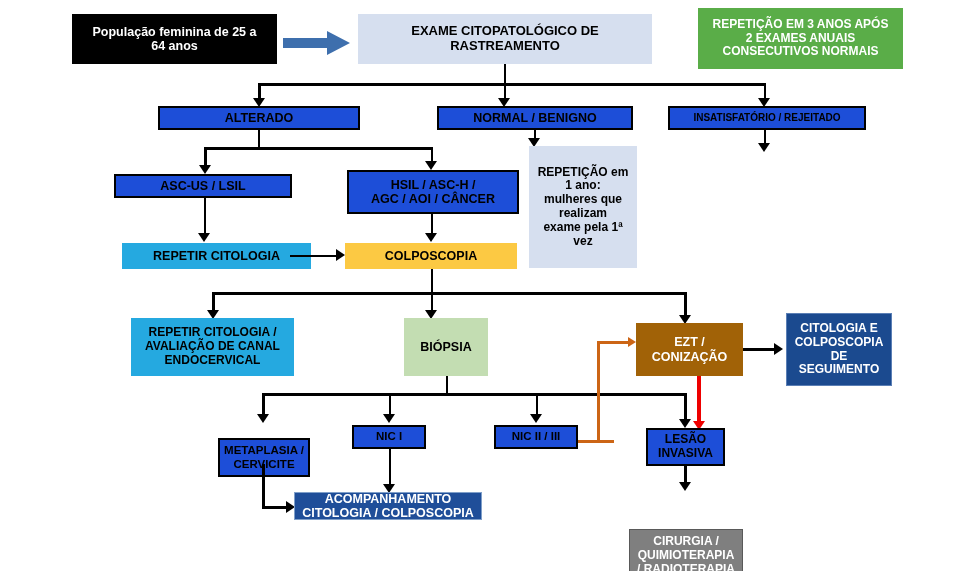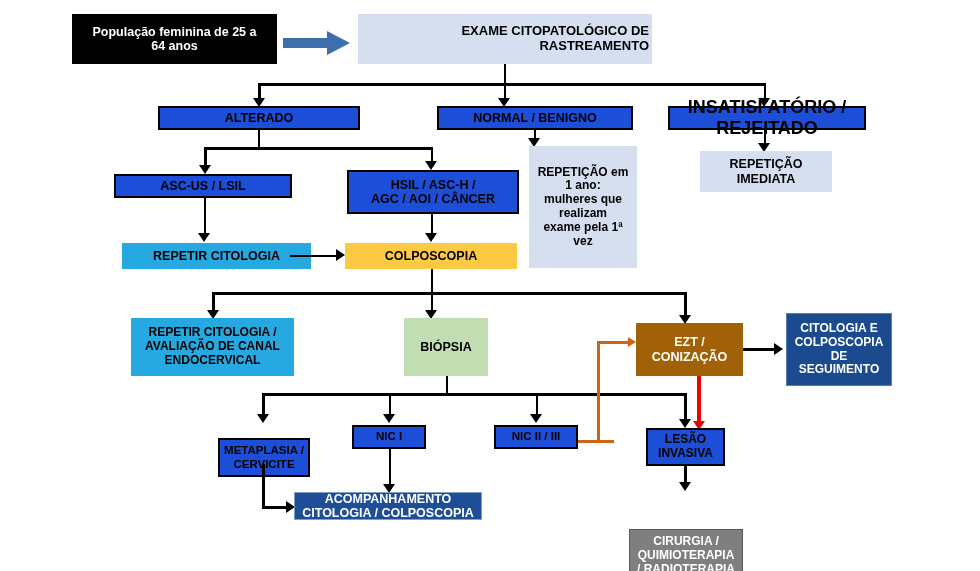--- a/index.html
+++ b/index.html
@@ -44,44 +44,49 @@
 
   <div class="node black" style="left:72px;top:14px;width:205px;height:50px;font-size:12.5px;">
     <span>População  feminina de 25 a
 64 anos</span>
   </div>
 
   <svg id="blockarrow" viewBox="0 0 68 26">
     <polygon points="0,8 44,8 44,1 67,13 44,25 44,18 0,18" fill="#3e6fad"></polygon>
   </svg>
 
-  <div class="node lightblue" style="left:358px;top:14px;width:294px;height:50px;font-size:13px;text-align:right;">
+  <div class="node lightblue" style="left:358px;top:14px;width:294px;height:50px;font-size:13px;">
     <span>EXAME CITOPATOLÓGICO  DE
 RASTREAMENTO</span>
   </div>
 
+  <div class="node green" style="left:698px;top:8px;width:205px;height:61px;font-size:12px;">
+    <span>REPETIÇÃO  EM 3 ANOS APÓS
+2 EXAMES  ANUAIS
+CONSECUTIVOS  NORMAIS</span>
+  </div>
 
   <div class="ln v" style="left:503.5px;top:64px;height:19px;"></div>
   <div class="ln h" style="left:258px;top:83px;width:508px;"></div>
   <div class="ln v" style="left:258px;top:83px;height:16px;"></div>
   <div class="arw down" style="left:252.5px;top:98px;"></div>
   <div class="ln v" style="left:503.5px;top:83px;height:16px;"></div>
   <div class="arw down" style="left:498px;top:98px;"></div>
   <div class="ln v" style="left:763.5px;top:83px;height:16px;"></div>
   <div class="arw down" style="left:758px;top:98px;"></div>
 
   <div class="node plain" style="left:158px;top:106px;width:202px;height:24px;font-size:12.5px;">
     <span>ALTERADO</span>
   </div>
 
   <div class="node plain" style="left:437px;top:106px;width:196px;height:24px;font-size:12.5px;">
     <span>NORMAL / BENIGNO</span>
   </div>
 
-  <div class="node plain" style="left:668px;top:106px;width:198px;height:24px;font-size:18px;">
+  <div class="node plain" style="left:668px;top:106px;width:198px;height:24px;font-size:10px;">
     <span>INSATISFATÓRIO  / REJEITADO</span>
   </div>
 
   <div class="ln v" style="left:257.5px;top:130px;height:17px;"></div>
   <div class="ln h" style="left:204px;top:147px;width:229px;"></div>
   <div class="ln v" style="left:204px;top:147px;height:19px;"></div>
   <div class="arw down" style="left:198.5px;top:165px;"></div>
   <div class="ln v" style="left:430.5px;top:147px;height:15px;"></div>
   <div class="arw down" style="left:425px;top:161px;"></div>
 
@@ -102,24 +107,20 @@
 
   <div class="node lightblue" style="left:529px;top:146px;width:108px;height:122px;font-size:12px;">
     <span>REPETIÇÃO  em
 1 ano:
 mulheres que
 realizam
 exame  pela 1ª
 vez</span>
   </div>
 
-  <div class="node lightblue" style="left:700px;top:151px;width:132px;height:41px;font-size:12.5px;">
-    <span>REPETIÇÃO
-IMEDIATA</span>
-  </div>
 
   <div class="ln v" style="left:203.5px;top:198px;height:36px;"></div>
   <div class="arw down" style="left:198px;top:233px;"></div>
 
   <div class="ln v" style="left:430.5px;top:214px;height:20px;"></div>
   <div class="arw down" style="left:425px;top:233px;"></div>
 
   <div class="node cyan" style="left:122px;top:243px;width:189px;height:26px;font-size:12.5px;">
     <span>REPETIR  CITOLOGIA</span>
   </div>

